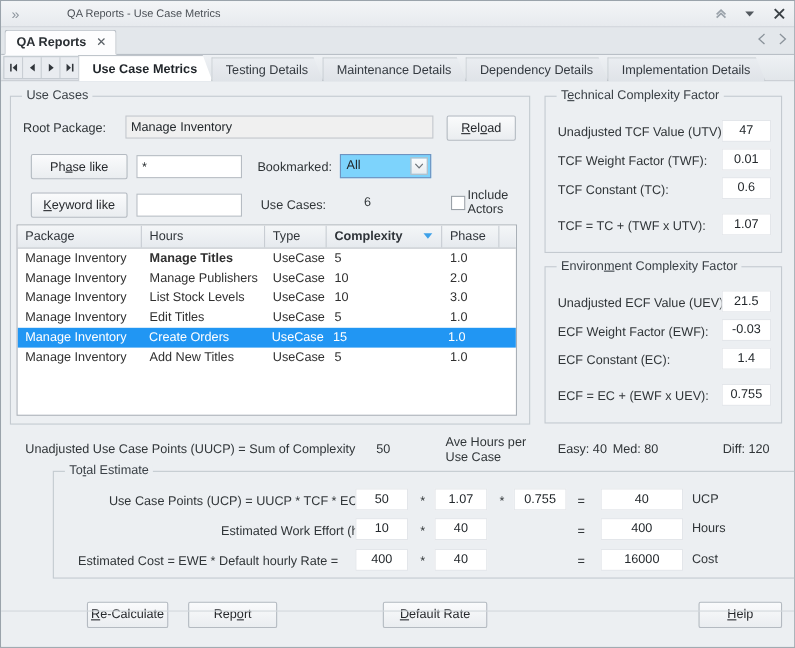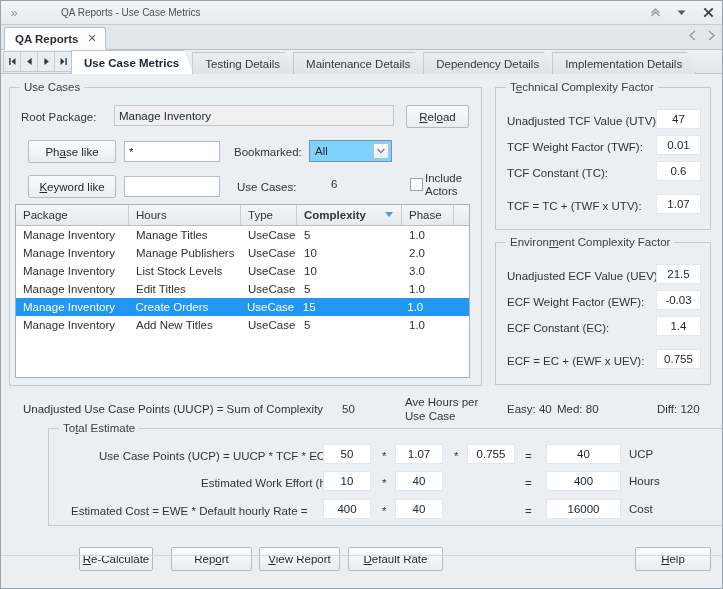--- a/index.html
+++ b/index.html
@@ -397,21 +397,21 @@
         </div>
         <div class="th" style="width:52px;">
           <span>Phase</span>
         </div>
         <div class="th" style="width:15px; border-right:none;"></div>
       </div>
 
       <div>
         <div class="trow">
           <div class="td" style="width:113px;">Manage Inventory</div>
-          <div class="td" style="width:112px;">Manage Titles</div>
+          <div class="td" style="width:112px;font-weight:bold;">Manage Titles</div>
           <div class="td" style="width:56px;">UseCase</div>
           <div class="td" style="width:105px;">5</div>
           <div class="td" style="width:52px;">1.0</div>
         </div>
         <div class="trow">
           <div class="td" style="width:113px;">Manage Inventory</div>
           <div class="td" style="width:112px;">Manage Publishers</div>
           <div class="td" style="width:56px;">UseCase</div>
           <div class="td" style="width:105px;">10</div>
           <div class="td" style="width:52px;">2.0</div>
@@ -509,23 +509,20 @@
     <div class="lbl" style="left:524px; top:431px;">=</div>
     <div class="tf num" style="left:545px; top:425px; width:75px; height:20px; border-color:#e3e6ea;">16000</div>
     <div class="lbl" style="left:628px; top:429px;">Cost</div>
 
     <div class="btn" style="left:78px; top:473px; width:74px; height:24px;">
       <span><span class="u">R</span>e-Calculate</span>
     </div>
     <div class="btn" style="left:170px; top:473px; width:81px; height:24px;">
       <span>Rep<span class="u">o</span>rt</span>
     </div>
-    <div class="btn" style="left:258px; top:473px; width:81px; height:24px;">
-      <span><span class="u">V</span>iew Report</span>
-    </div>
     <div class="btn" style="left:634px; top:473px; width:76px; height:24px;">
       <span><span class="u">H</span>elp</span>
     </div>
     <div class="btn" style="left:347px; top:473px; width:95px; height:24px;">
       <span><span class="u">D</span>efault Rate</span>
     </div>
 
     <div id="footsep"></div>
   </div>
 </div>

